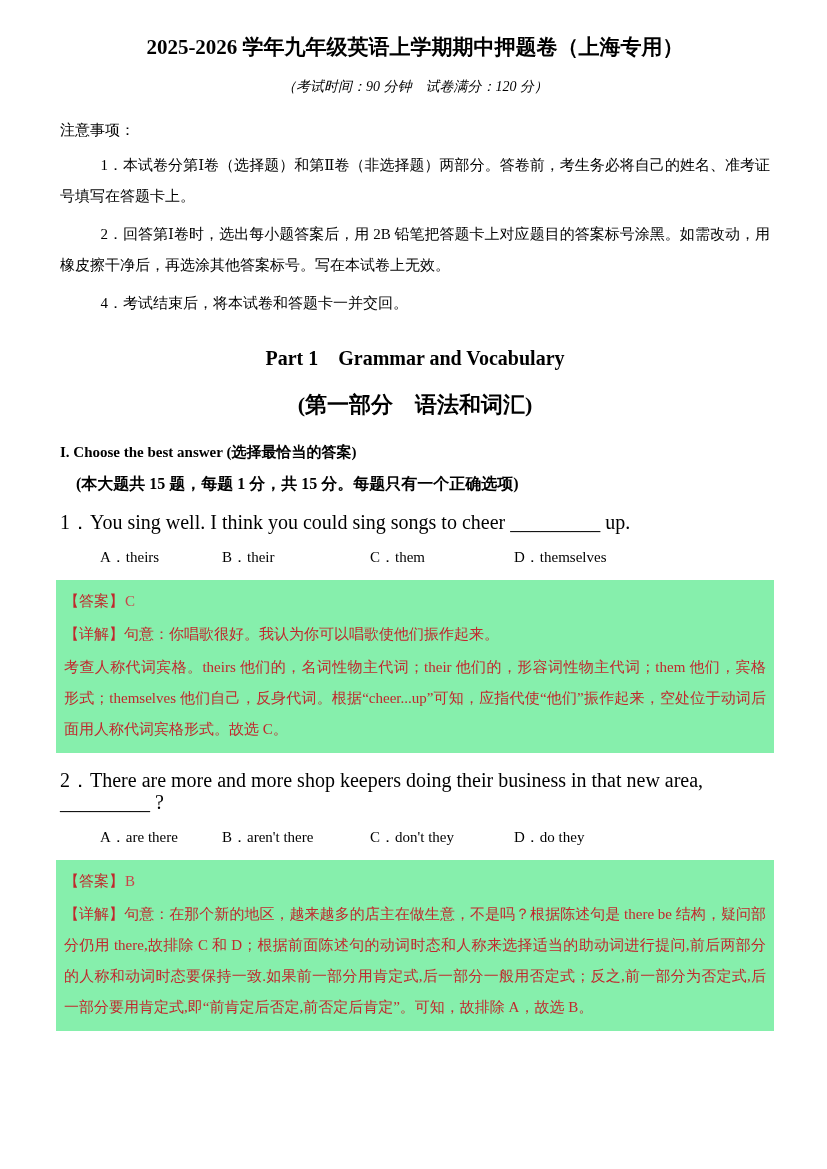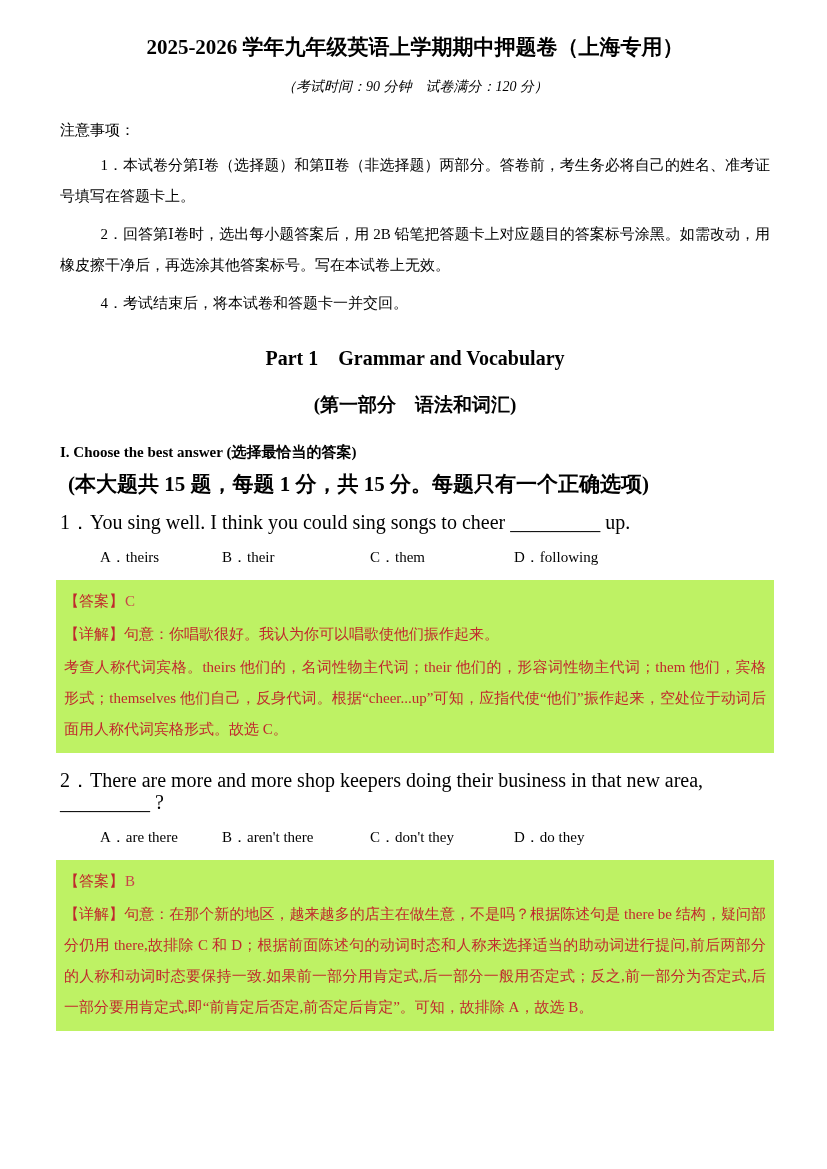--- a/index.html
+++ b/index.html
@@ -10,31 +10,31 @@
   }
   .page { box-sizing: border-box; width: 827px; height: 1169px; padding: 32px 57px 0 60px; }
 
   .title { font-size: 21px; font-weight: bold; text-align: center; margin: 0; line-height: 30px; }
   .subtitle { font-size: 14px; font-style: italic; text-align: center; margin: 15px 0 0; line-height: 20px; }
 
   .notes-label { font-size: 15px; margin: 20px 0 0; line-height: 26px; }
   .note { font-size: 15px; line-height: 31px; text-indent: 2.7em; text-align: justify; margin: 7px 0 0; }
 
   .part-en { font-size: 20px; font-weight: bold; text-align: center; margin: 25px 0 0; line-height: 28px; white-space: pre-wrap; }
-  .part-cn { font-size: 19px; font-weight: bold; text-align: center; margin: 19px 0 0; line-height: 27px; white-space: pre-wrap; }
+  .part-cn { font-size: 22px; font-weight: bold; text-align: center; margin: 19px 0 0; line-height: 27px; white-space: pre-wrap; }
 
   .section-title { font-size: 15px; font-weight: bold; margin: 23px 0 0; line-height: 22px; }
-  .section-note  { font-size: 21px; font-weight: bold; margin: 10px 8px 0; line-height: 22px; }
+  .section-note  { font-size: 16px; font-weight: bold; margin: 10px 16px 0; line-height: 22px; }
 
   .q-text { font-size: 20px; margin: 16px 0 0; line-height: 22px; }
   .options-row { display: flex; margin: 13px 0 0 40px; font-size: 15px; line-height: 22px; }
   .opt-a { width: 122px; } .opt-b { width: 148px; } .opt-c { width: 144px; } .opt-d { flex: 1; }
 
   .answer-box {
-    background: #bef264; color: #c1282d;
+    background: #86efac; color: #c1282d;
     font-size: 15px; line-height: 31px;
     margin: 12px -4px 0 -4px; padding: 6px 8px 8px 8px;
   }
   .ans-line { margin: 0; }
   .ans-letter { padding-left: 1px; color: #c9454a; }
   .explain { margin: 2px 0 0; text-align: justify; }
 
   .q-opt { font-size: 15px; margin: 12px 0 0 40px; line-height: 22px; }
   .u { text-decoration: underline; text-underline-offset: 2px; }
 </style>
@@ -58,21 +58,21 @@
 
   <p class="section-title">I. Choose the best answer (选择最恰当的答案)</p>
   <p class="section-note">(本大题共 15 题，每题 1 分，共 15 分。每题只有一个正确选项)</p>
 
   <div>
     <p class="q-text">1．You sing well. I think you could sing songs to cheer _________ up.</p>
     <div class="options-row">
       <span class="opt-a">A．theirs</span>
       <span class="opt-b">B．their</span>
       <span class="opt-c">C．them</span>
-      <span class="opt-d">D．following</span>
+      <span class="opt-d">D．themselves</span>
     </div>
     <div class="answer-box">
       <p class="ans-line"><span>【答案】</span><span class="ans-letter">C</span></p>
       <p class="explain">【详解】句意：你唱歌很好。我认为你可以唱歌使他们振作起来。</p>
       <p class="explain">考查人称代词宾格。theirs 他们的，名词性物主代词；their 他们的，形容词性物主代词；them 他们，宾格形式；themselves 他们自己，反身代词。根据“cheer...up”可知，应指代使“他们”振作起来，空处位于动词后面用人称代词宾格形式。故选 C。</p>
     </div>
   </div>
 
   <div>
     <p class="q-text">2．There are more and more shop keepers doing their business in that new area, _________ ?</p>

